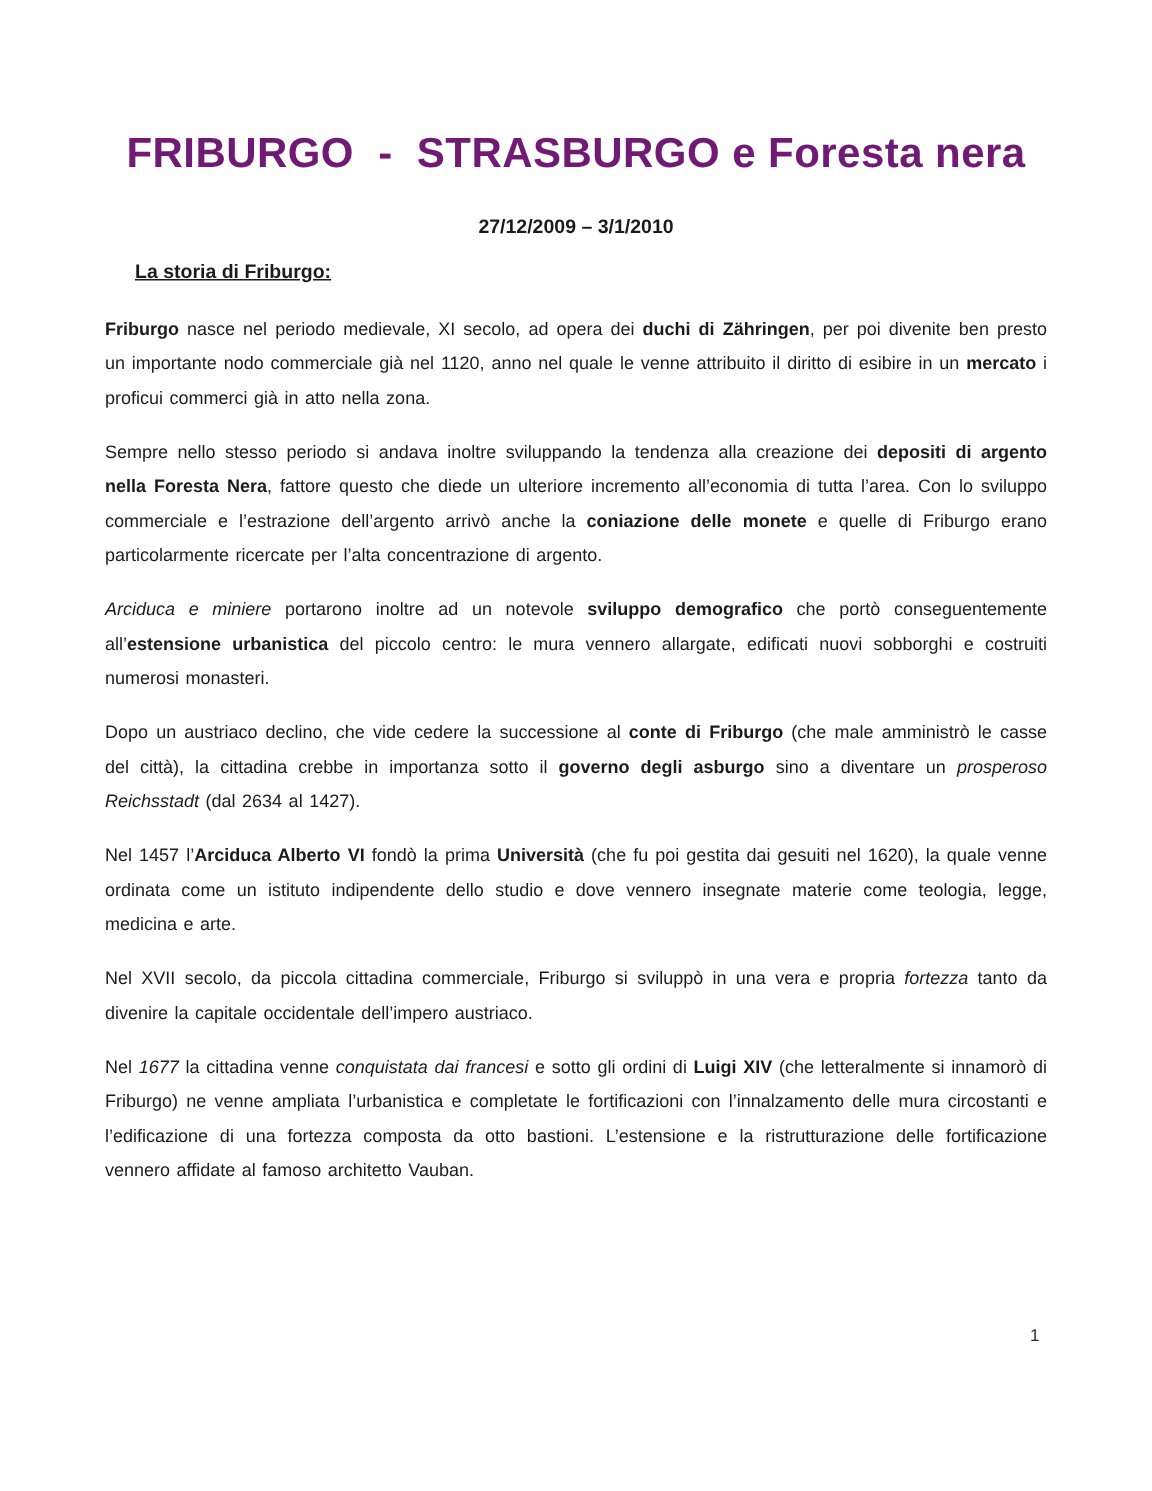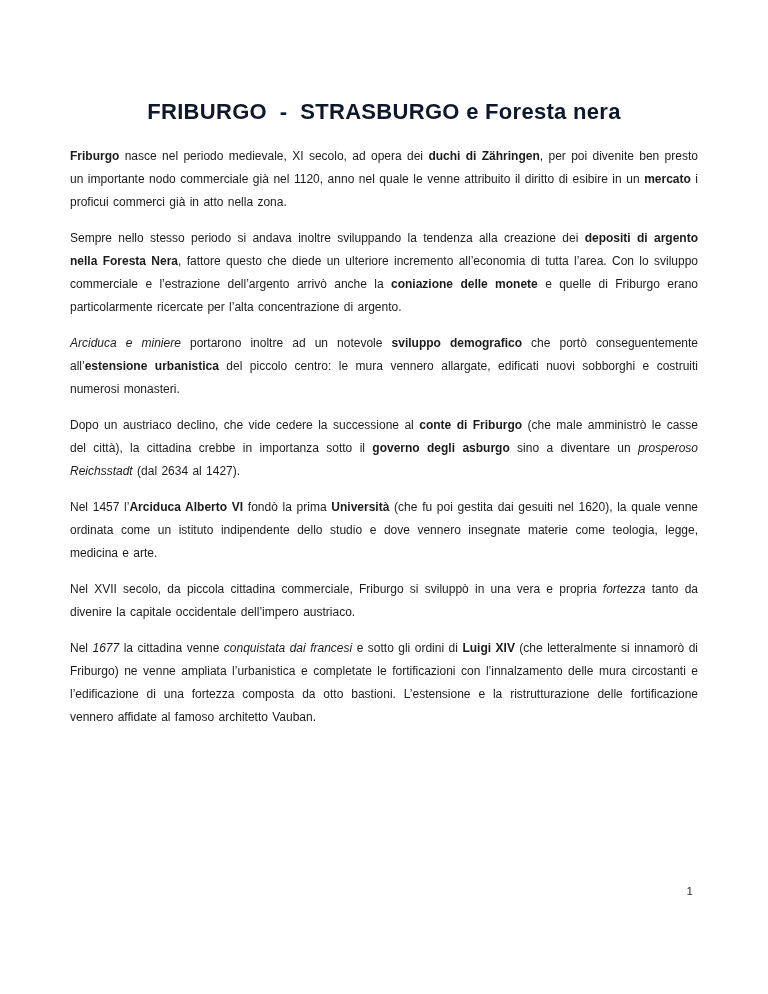--- a/index.html
+++ b/index.html
@@ -11,27 +11,27 @@
     background: #ffffff;
     font-family: "Liberation Sans", sans-serif;
     color: #1b1b1b;
     overflow: hidden;
     box-sizing: border-box;
   }
   .content {
     padding: 86px 70px 0 70px;
   }
   .title {
-    margin: 13px;
+    margin: 0;
     text-align: center;
-    font-size: 22px;
+    font-size: 28px;
     font-weight: bold;
     letter-spacing: 0.3px;
     white-space: pre-wrap;
-    color: #0f172a;
+    color: #701a75;
   }
   .date {
     margin-top: 25px;
     text-align: center;
     font-size: 13px;
     font-weight: bold;
   }
   .heading {
     margin-top: 15px;
     padding-left: 20px;
@@ -56,20 +56,22 @@
     font-size: 11.5px;
     color: #2a2a2a;
   }
 </style>
 </head>
 <body>
 
 <div class="page">
   <div class="content">
     <h1 class="title">FRIBURGO  -  STRASBURGO e Foresta nera</h1>
+    <div class="date">27/12/2009 – 3/1/2010</div>
+    <div class="heading">La storia di Friburgo:</div>
     <div class="body-text">
       <p><span class="b">Friburgo</span><span> nasce nel periodo medievale, XI secolo, ad opera dei </span><span class="b">duchi di Zähringen</span><span>, per poi divenite ben presto un importante nodo commerciale già nel 1120, anno nel quale le venne attribuito il diritto di esibire in un </span><span class="b">mercato</span><span> i proficui commerci già in atto nella zona.</span></p>
       <p><span>Sempre nello stesso periodo si andava inoltre sviluppando la tendenza alla creazione dei </span><span class="b">depositi di argento nella Foresta Nera</span><span>, fattore questo che diede un ulteriore incremento all’economia di tutta l’area. Con lo sviluppo commerciale e l’estrazione dell’argento arrivò anche la </span><span class="b">coniazione delle monete</span><span> e quelle di Friburgo erano particolarmente ricercate per l’alta concentrazione di argento.</span></p>
       <p><span class="i">Arciduca e miniere</span><span> portarono inoltre ad un notevole </span><span class="b">sviluppo demografico</span><span> che portò conseguentemente all’</span><span class="b">estensione urbanistica</span><span> del piccolo centro: le mura vennero allargate, edificati nuovi sobborghi e costruiti numerosi monasteri.</span></p>
       <p><span>Dopo un austriaco declino, che vide cedere la successione al </span><span class="b">conte di Friburgo</span><span> (che male amministrò le casse del città), la cittadina crebbe in importanza sotto il </span><span class="b">governo degli asburgo</span><span> sino a diventare un </span><span class="i">prosperoso Reichsstadt</span><span> (dal 2634 al 1427).</span></p>
       <p><span>Nel 1457 l’</span><span class="b">Arciduca Alberto VI</span><span> fondò la prima </span><span class="b">Università</span><span> (che fu poi gestita dai gesuiti nel 1620), la quale venne ordinata come un istituto indipendente dello studio e dove vennero insegnate materie come teologia, legge, medicina e arte.</span></p>
       <p><span>Nel XVII secolo, da piccola cittadina commerciale, Friburgo si sviluppò in una vera e propria </span><span class="i">fortezza</span><span> tanto da divenire la capitale occidentale dell’impero austriaco.</span></p>
       <p><span>Nel </span><span class="i">1677</span><span> la cittadina venne </span><span class="i">conquistata dai francesi</span><span> e sotto gli ordini di </span><span class="b">Luigi XIV</span><span> (che letteralmente si innamorò di Friburgo) ne venne ampliata l’urbanistica e completate le fortificazioni con l’innalzamento delle mura circostanti e l’edificazione di una fortezza composta da otto bastioni. L’estensione e la ristrutturazione delle fortificazione vennero affidate al famoso architetto Vauban.</span></p>
     </div>
   </div>

